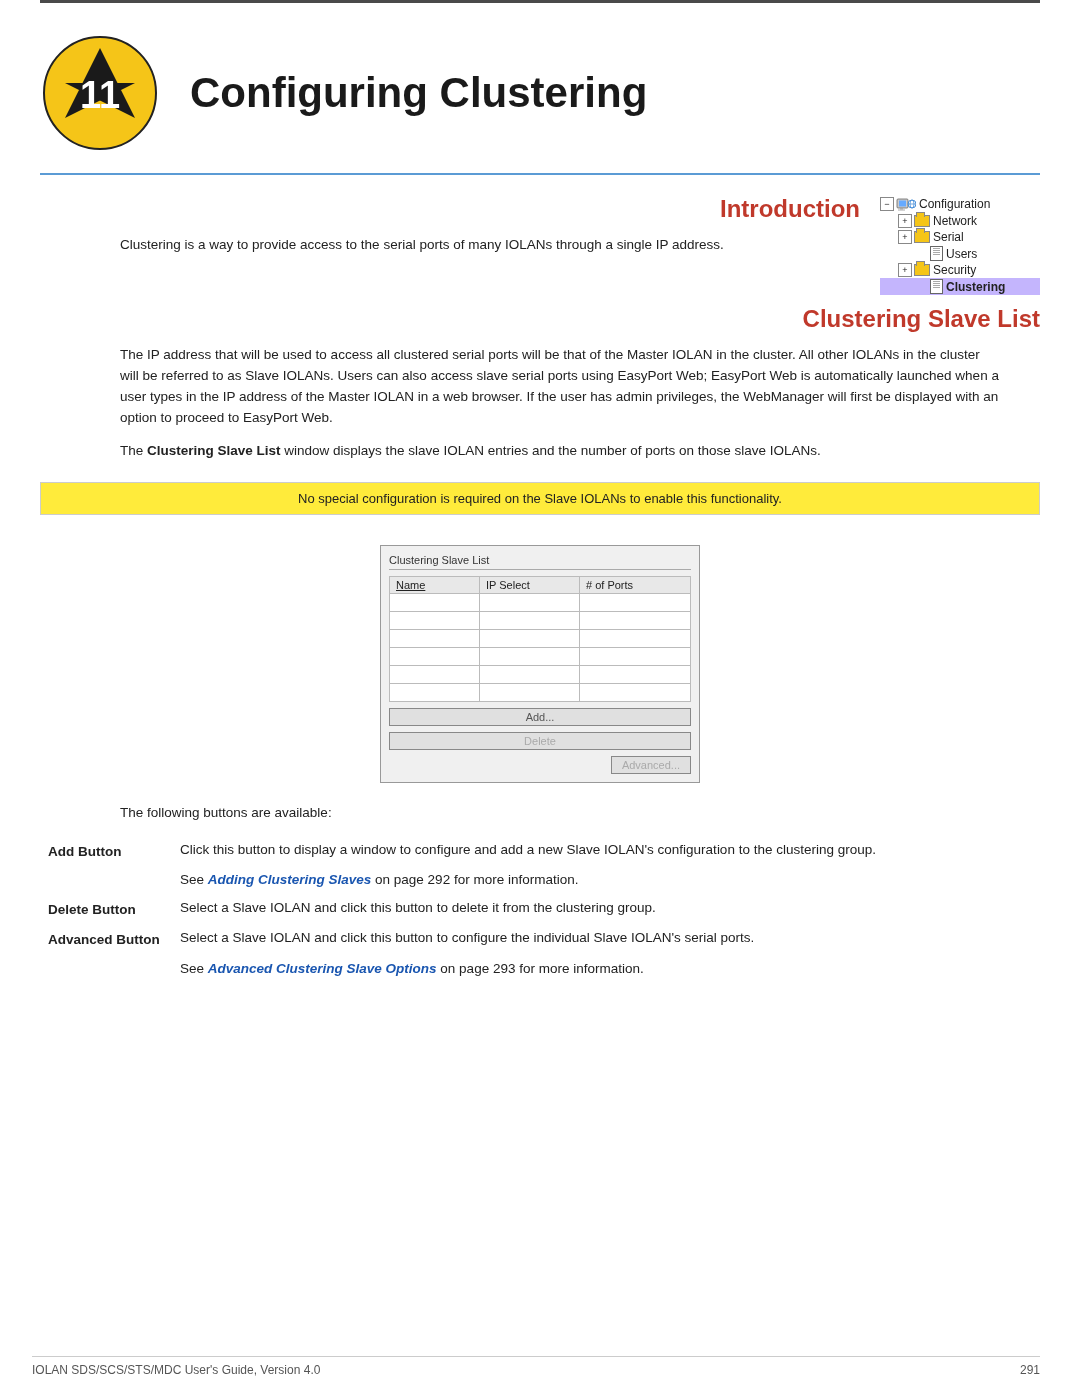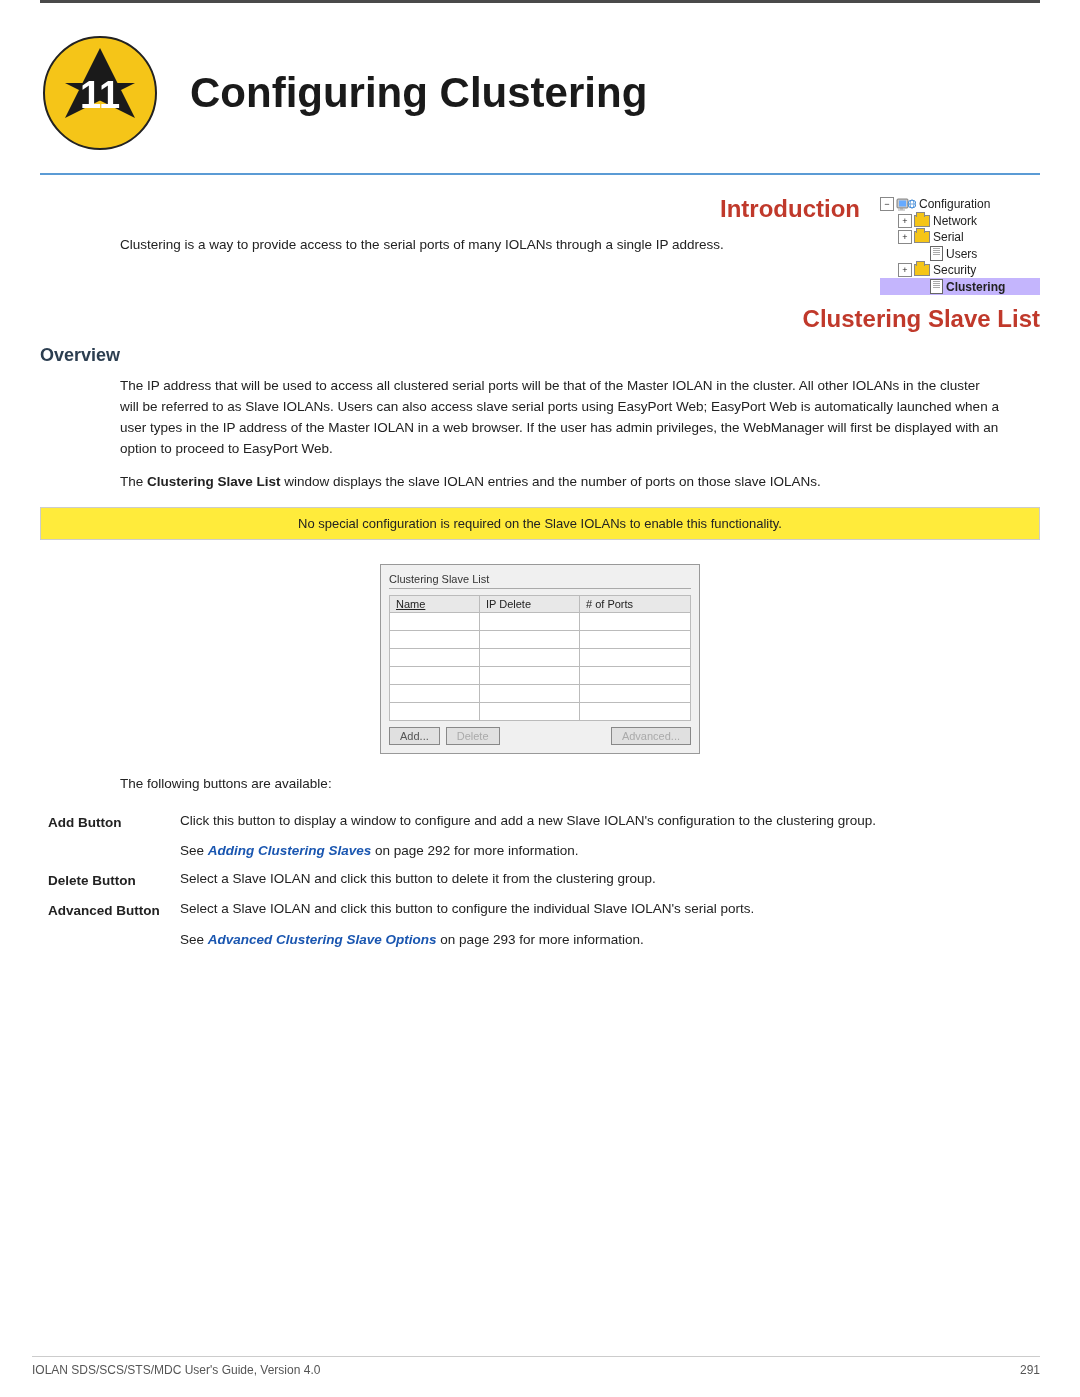--- a/index.html
+++ b/index.html
@@ -172,21 +172,21 @@
 
     .tree-indent-1 { padding-left: 0px; }
     .tree-indent-2 { padding-left: 18px; }
     .tree-indent-3 { padding-left: 36px; }
 
     
     .warning-banner {
       background: #ffeb3b;
       border: 1px solid #ccc;
       padding: 8px 16px;
-      margin: 14px 0;
+      margin: 20px 0;
       font-size: 13px;
       text-align: center;
       color: #222;
     }
 
     
     .slave-list-widget {
       border: 1px solid #999;
       padding: 8px;
       margin: 10px 0;
@@ -220,20 +220,21 @@
     .slave-list-table td {
       border: 1px solid #bbb;
       padding: 2px 6px;
       height: 18px;
     }
 
     .widget-buttons {
       display: flex;
       gap: 6px;
       margin-top: 6px;
+      flex-direction: column;
     }
 
     .widget-btn {
       font-size: 11px;
       padding: 2px 10px;
       background: #e0e0e0;
       border: 1px solid #888;
       cursor: pointer;
       color: #555;
     }
@@ -362,41 +363,40 @@
 
       <div class="tree-item tree-indent-3" style="padding-left:50px; background:#c4b5fd;">
         <span class="tree-page-icon"></span>
         <span style="font-size:12px; font-weight:bold;">Clustering</span>
       </div>
     </div>
   </div>
 
   <h2 class="section-heading">Clustering Slave List</h2>
 
-  <h3 class="subsection-heading">Overview</h3>
 
   <p class="body-text-indented">The IP address that will be used to access all clustered serial ports will be that of the Master IOLAN in the cluster. All other IOLANs in the cluster will be referred to as Slave IOLANs. Users can also access slave serial ports using EasyPort Web; EasyPort Web is automatically launched when a user types in the IP address of the Master IOLAN in a web browser. If the user has admin privileges, the WebManager will first be displayed with an option to proceed to EasyPort Web.</p>
 
   <p class="body-text-indented">
     The <strong>Clustering Slave List</strong>
     <span> window displays the slave IOLAN entries and the number of ports on those slave IOLANs.</span>
   </p>
 
   <div class="warning-banner">
     <span>No special configuration is required on the Slave IOLANs to enable this functionality.</span>
   </div>
 
   <div style="display:flex; justify-content:center; margin: 10px 0;">
     <div class="slave-list-widget">
       <div class="widget-title">Clustering Slave List</div>
       <table class="slave-list-table">
         <thead>
           <tr>
             <th style="width:90px;text-decoration:underline;">Name</th>
-            <th style="width:100px;">IP Delete</th>
+            <th style="width:100px;">IP Select</th>
             <th># of Ports</th>
           </tr>
         </thead>
         <tbody>
           <tr>
               <td></td>
               <td></td>
               <td></td>
             </tr>
           <tr>

